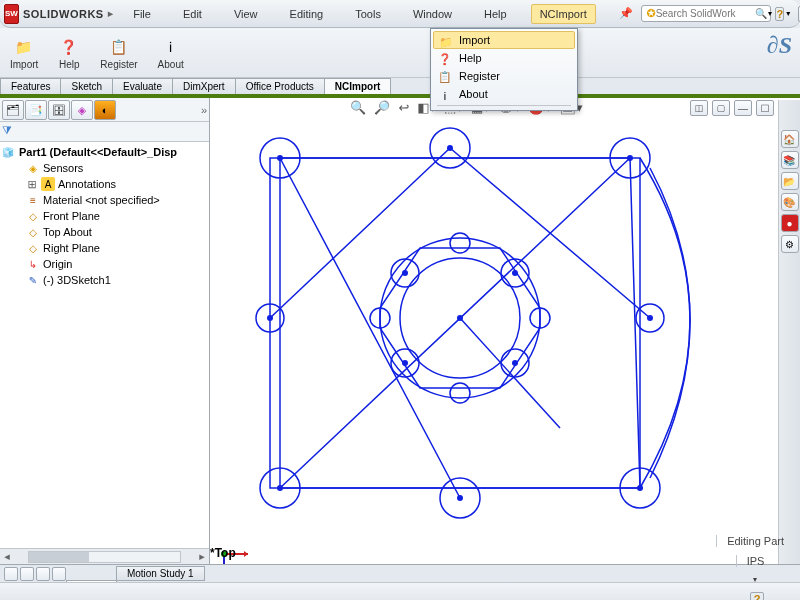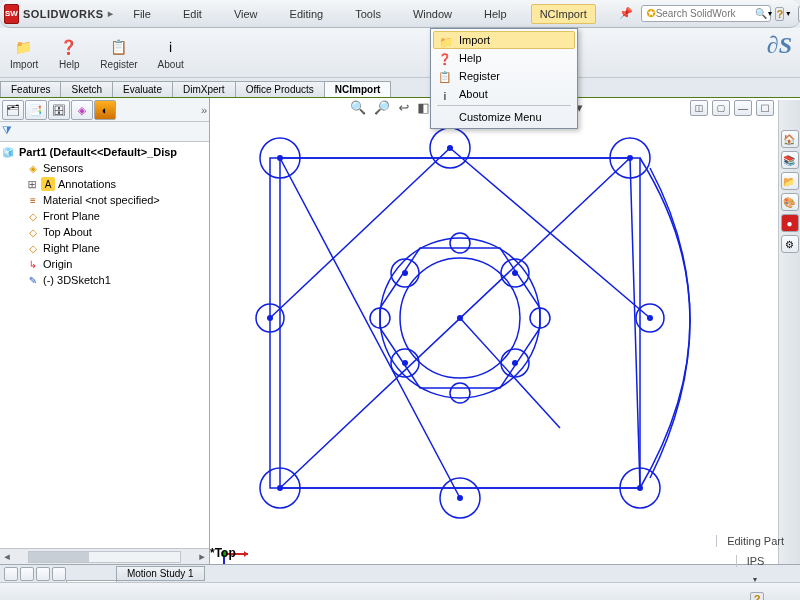--- a/index.html
+++ b/index.html
@@ -21,21 +21,21 @@
 .win-btn.max::after{content:'☐';}
 .win-btn.min::after{content:'—';}
 .win-btn.rest::after{content:'▱';}
 
 .toolbar { height: 50px; background: linear-gradient(#f2f5f8,#e4e9ef); border-bottom:1px solid #c0c6cc; display:flex; align-items:center; padding:2px 6px; gap:12px; position:relative;}
 .tool-btn { display:flex; flex-direction:column; align-items:center; gap:1px; padding:2px 4px; cursor:default;}
 .tool-icon { width:22px; height:22px; border-radius:3px; display:flex; align-items:center; justify-content:center; font-size:14px;}
 .tool-btn span { font-size:10px; color:#333;}
 .ds-logo { position:absolute; right:8px; top:4px; font-size:24px; font-style:italic; color:#5080b0; font-family:Georgia,serif; font-weight:bold;}
 
-.command-tabs { height:20px; background:#e4e9ef; border-bottom:1px solid #4d7c0f; display:flex; align-items:flex-end;}
+.command-tabs { height:20px; background:#e4e9ef; border-bottom:4px solid #4d7c0f; display:flex; align-items:flex-end;}
 .cmd-tab { padding:2px 10px; border:1px solid #a0a8b0; border-bottom:none; background:linear-gradient(#f0f3f6,#dde3ea); margin-right:-1px; font-size:10px; cursor:default;}
 .cmd-tab.active { background:#f8fafc; font-weight:bold;}
 
 .work-area { position:absolute; top:98px; bottom:36px; left:0; right:0; display:flex;}
 .left-panel { width:210px; background:#f2f5f8; border-right:1px solid #a0a8b0; display:flex; flex-direction:column;}
 .panel-tabs { height:24px; display:flex; gap:1px; padding:2px; border-bottom:1px solid #c0c6cc;}
 .panel-tab { width:22px; height:20px; border:1px solid #a0a8b0; background:linear-gradient(#fafcff,#e6ecf2); border-radius:2px; display:flex; align-items:center; justify-content:center; font-size:11px;}
 .filter-row { height:20px; padding:2px; border-bottom:1px solid #c0c6cc;}
 .filter-icon { width:14px; height:14px; color:#4080d0;}
 .tree { flex:1; overflow:auto; padding:2px 0; background:#fff;}
@@ -137,21 +137,20 @@
   <div class="cmd-tab">Office Products</div>
   <div class="cmd-tab active">NCImport</div>
 </div>
 
 <div class="dropdown-menu">
   <div class="dd-item hl"><span class="ddicn">📁</span><span>Import</span></div>
   <div class="dd-item"><span class="ddicn">❓</span><span>Help</span></div>
   <div class="dd-item"><span class="ddicn">📋</span><span>Register</span></div>
   <div class="dd-item"><span class="ddicn">ℹ</span><span>About</span></div>
   <div class="dd-sep"></div>
-  <div class="dd-item">Customize Menu</div>
 </div>
 
 <div class="work-area">
   <div class="left-panel">
     <div class="panel-tabs">
       <div class="panel-tab">🗂</div>
       <div class="panel-tab">📑</div>
       <div class="panel-tab">🗄</div>
       <div class="panel-tab" style="color:#c040c0;">◈</div>
       <div class="panel-tab" style="background:linear-gradient(#ffb020,#d07000);">◐</div>

